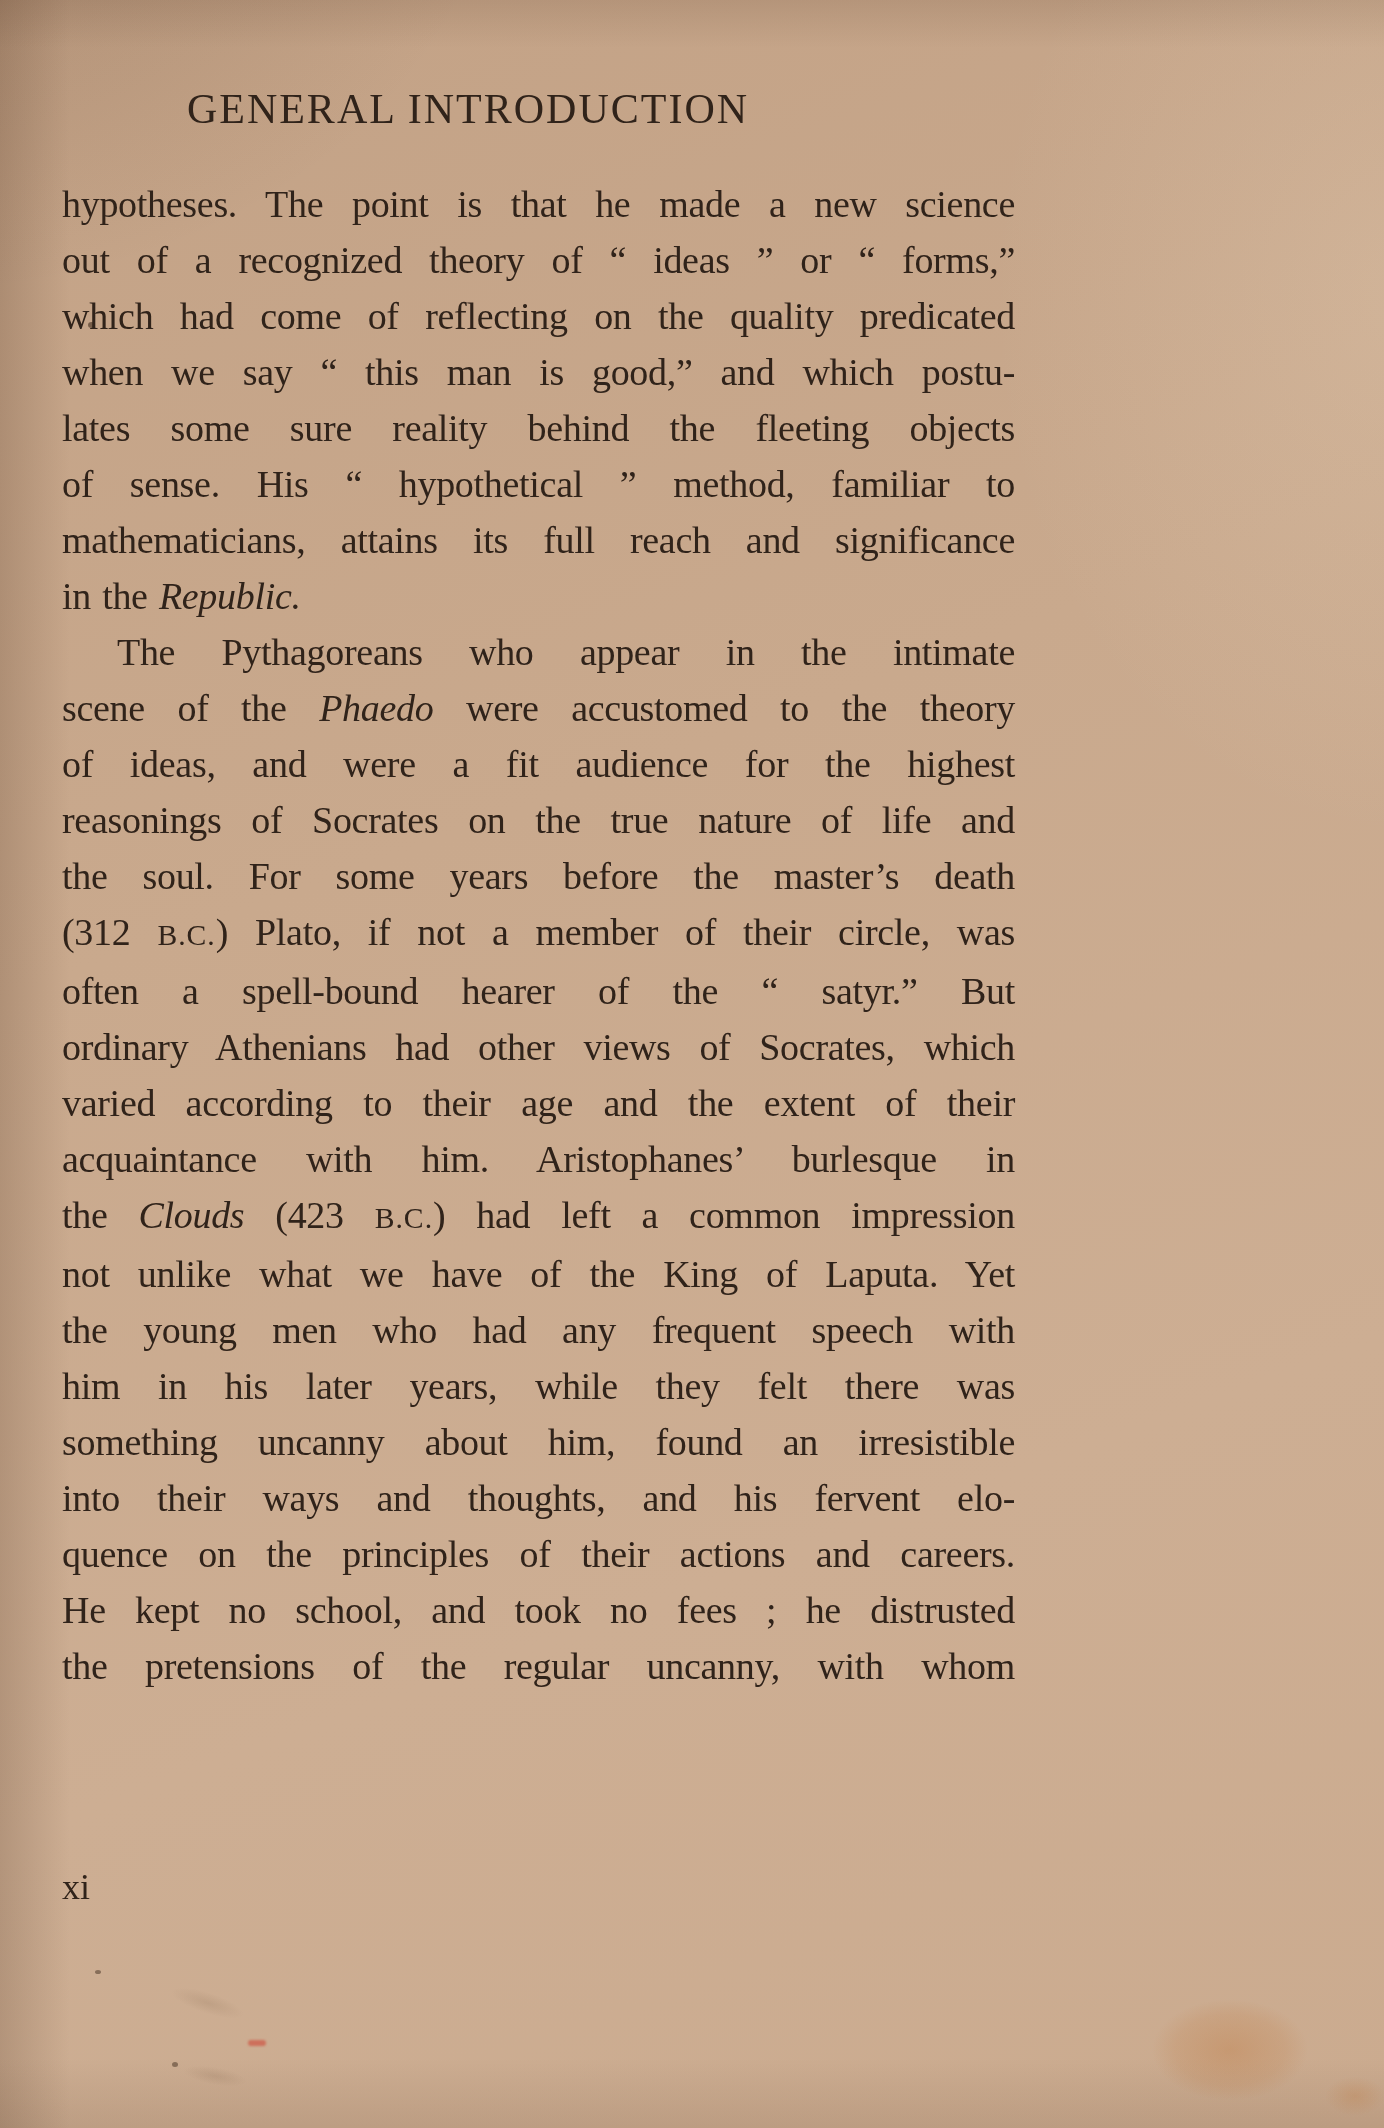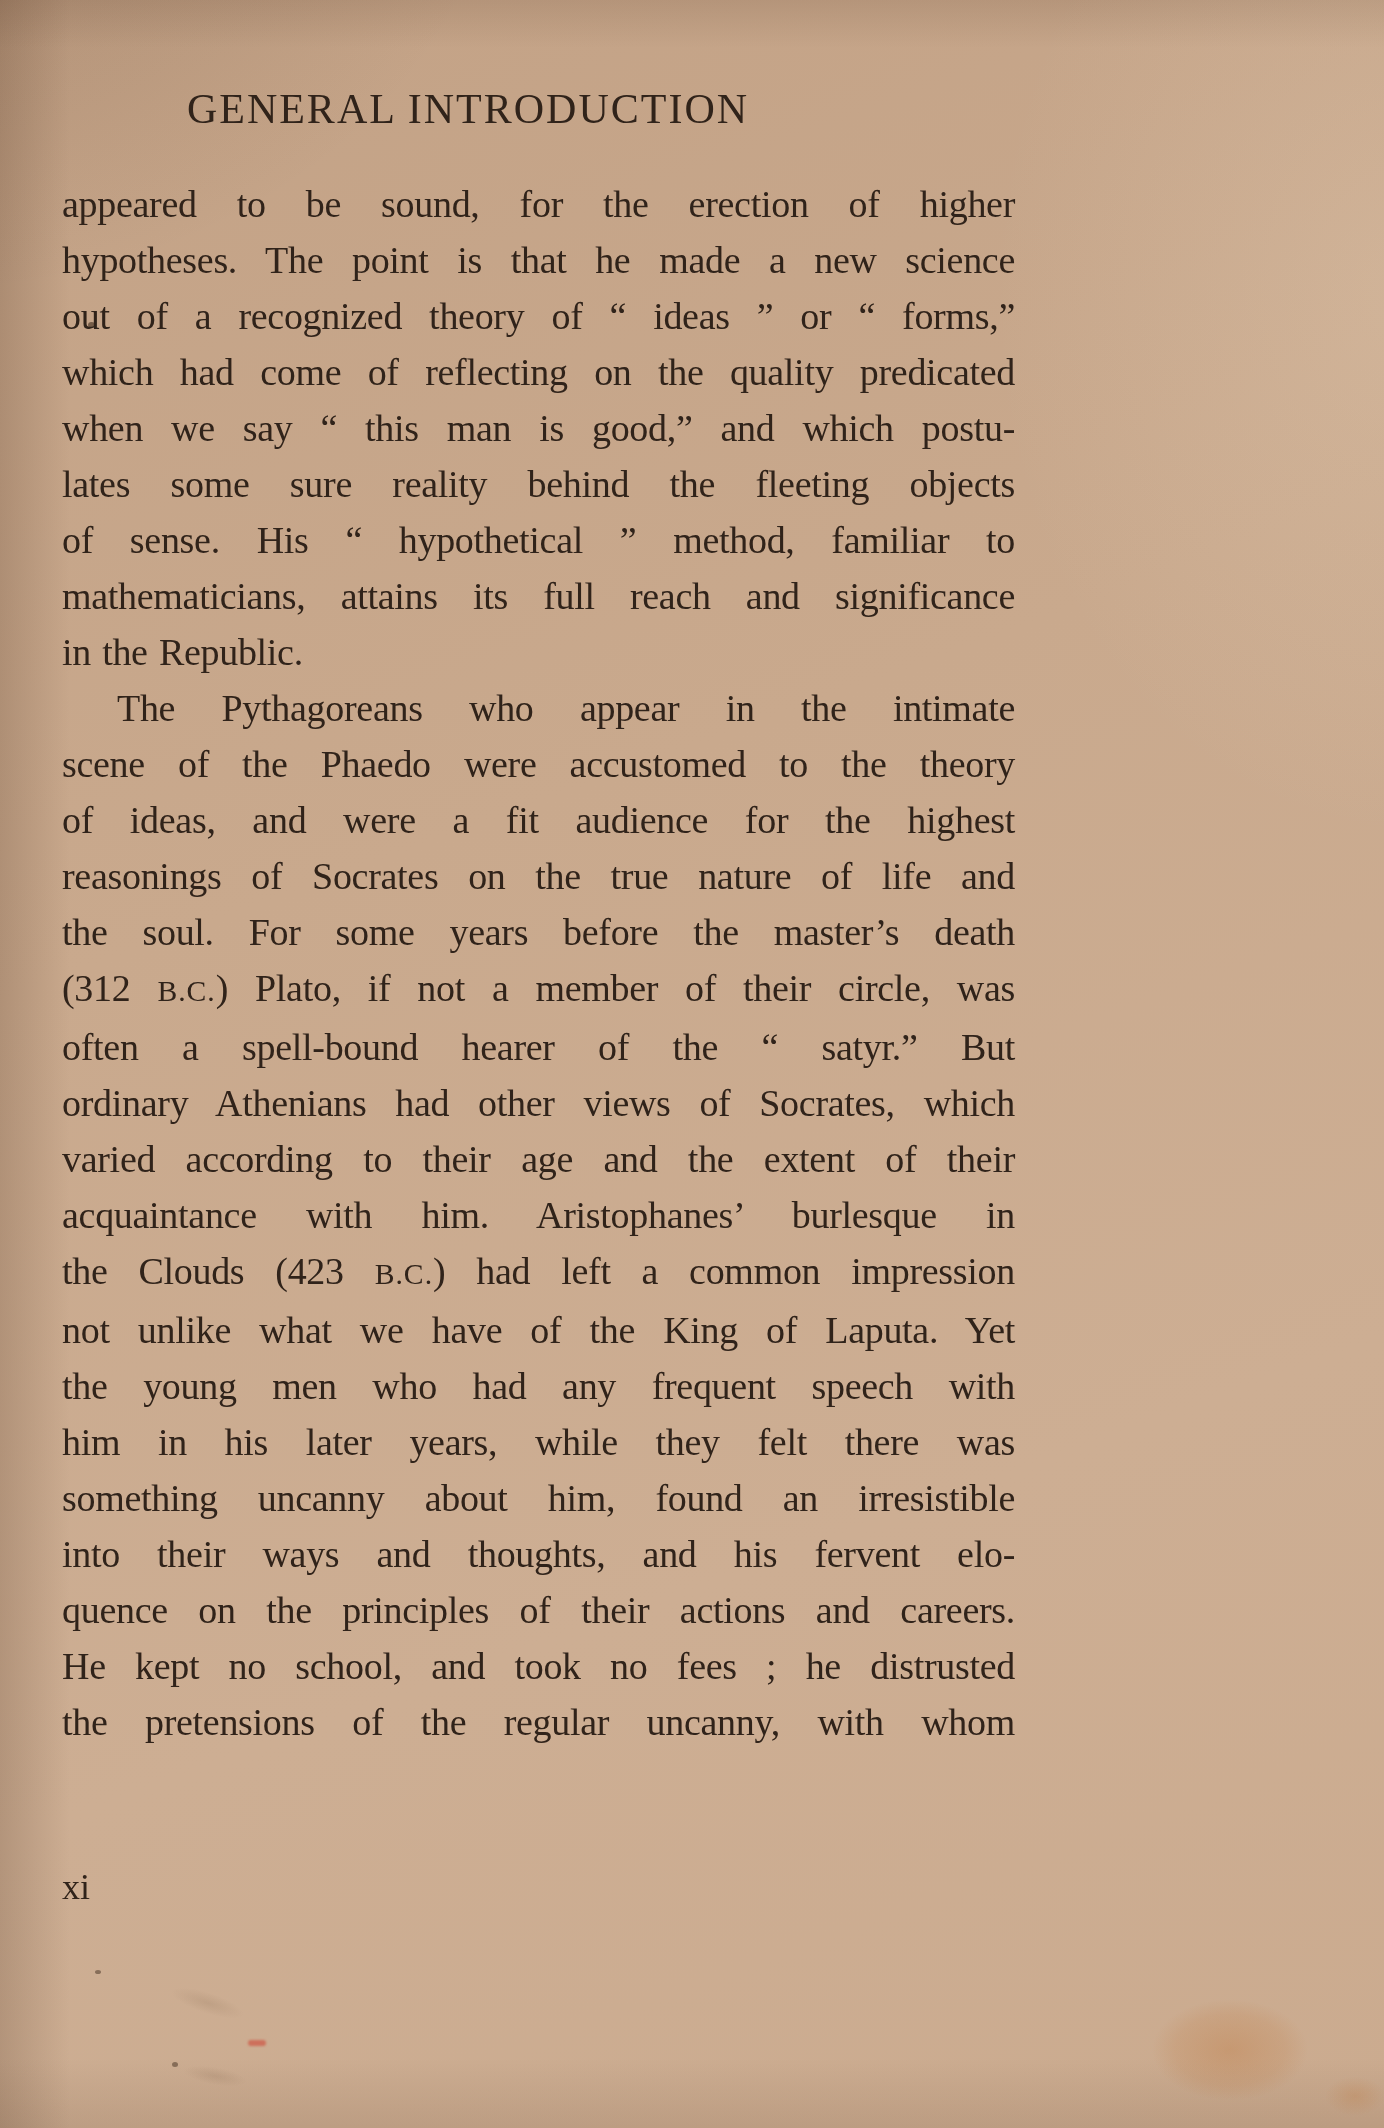--- a/index.html
+++ b/index.html
@@ -84,21 +84,21 @@
     letter-spacing: -0.3px;
     word-spacing: 2px;
   }
   .text-line {
     white-space: nowrap;
     text-align: justify;
     text-align-last: justify;
   }
   .text-line.no-just { text-align-last: left; }
   .text-line.indent { text-indent: 55px; }
-  .italic { }
+  .italic { font-style: italic; }
   .smallcaps { font-size: 0.78em; letter-spacing: 1px; font-family: Liberation Serif, serif; }
   .page-number {
     position: absolute;
     left: 62px; top: 1866px; width: 953px;
     font-size: 36px;
     color: var(--ink, #30231a);
   }
 </style>
 </head>
 <body style="--paper: #c9a98d; --ink: #30231a;">
@@ -114,21 +114,20 @@
   <div class="shade crease-1"></div>
   <div class="shade crease-2"></div>
   <div class="shade speck-red"></div>
   <div class="shade speck-1"></div>
   <div class="shade speck-2"></div>
   <div class="shade speck-3"></div>
 
   <h1 class="heading">GENERAL INTRODUCTION</h1>
 
   <div class="body-text">
-      <div class="text-line"><span>appeared to be sound, for the erection of higher</span></div>
       <div class="text-line"><span>hypotheses.  The point is that he made a new science</span></div>
       <div class="text-line"><span>out of a recognized theory of “ ideas ” or “ forms,”</span></div>
       <div class="text-line"><span>which had come of reflecting on the quality predicated</span></div>
       <div class="text-line"><span>when we say “ this man is good,” and which postu-</span></div>
       <div class="text-line"><span>lates some sure reality behind the fleeting objects</span></div>
       <div class="text-line"><span>of sense.  His “ hypothetical ” method, familiar to</span></div>
       <div class="text-line"><span>mathematicians, attains its full reach and significance</span></div>
       <div class="text-line no-just"><span>in the </span><span class="italic">Republic.</span></div>
       <div class="text-line indent"><span>The Pythagoreans who appear in the intimate</span></div>
       <div class="text-line"><span>scene of the </span><span class="italic">Phaedo</span><span> were accustomed to the theory</span></div>

